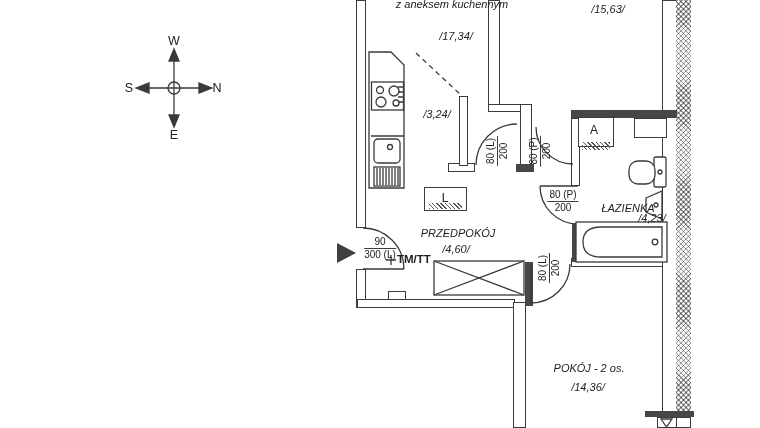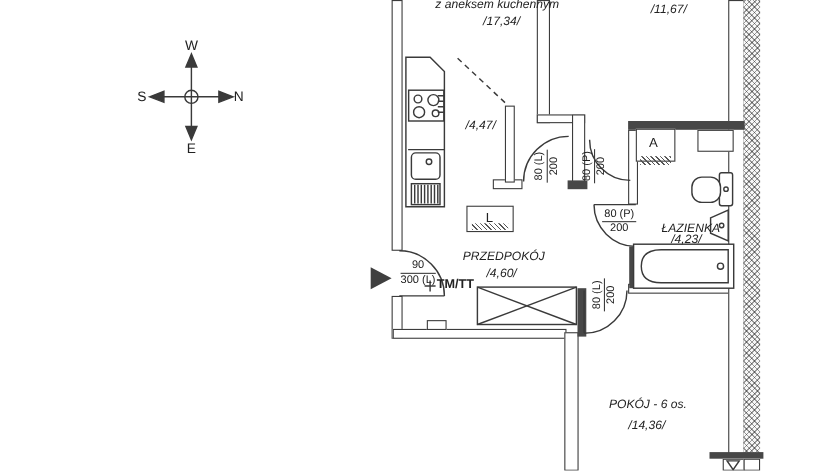--- a/index.html
+++ b/index.html
@@ -117,28 +117,28 @@
       <path d="M391,255 V265 M386,260 H396"></path>
     </g>
   </svg>
 
   <span class="cdir" style="left:174px;top:41px">W</span>
   <span class="cdir" style="left:129px;top:88px">S</span>
   <span class="cdir" style="left:217px;top:88px">N</span>
   <span class="cdir" style="left:174px;top:135px">E</span>
 
   <span class="lbl" style="left:452px;top:4px">z aneksem kuchennym</span>
-  <span class="lbl" style="left:456px;top:20px">/17,34/</span>
-  <span class="lbl" style="left:608px;top:9px">/11,67/</span>
-  <span class="lbl" style="left:437px;top:114px">/4,47/</span>
+  <span class="lbl" style="left:456px;top:36px">/17,34/</span>
+  <span class="lbl" style="left:608px;top:9px">/15,63/</span>
+  <span class="lbl" style="left:437px;top:114px">/3,24/</span>
   <span class="lbl" style="left:458px;top:233px">PRZEDPOKÓJ</span>
   <span class="lbl" style="left:456px;top:249px">/4,60/</span>
   <span class="lbl" style="left:628px;top:208px">ŁAZIENKA</span>
-  <span class="lbl" style="left:624px;top:218px">/4,23/</span>
-  <span class="lbl" style="left:589px;top:368px">POKÓJ - 6 os.</span>
+  <span class="lbl" style="left:652px;top:218px">/4,23/</span>
+  <span class="lbl" style="left:589px;top:368px">POKÓJ - 2 os.</span>
   <span class="lbl" style="left:588px;top:387px">/14,36/</span>
 
   <span class="frac rot" style="left:497px;top:151px">
     <span class="n">80 (L)</span>
     <span class="d">200</span>
   </span>
   <span class="frac rot" style="left:540px;top:151px">
     <span class="n">80 (P)</span>
     <span class="d">200</span>
   </span>

